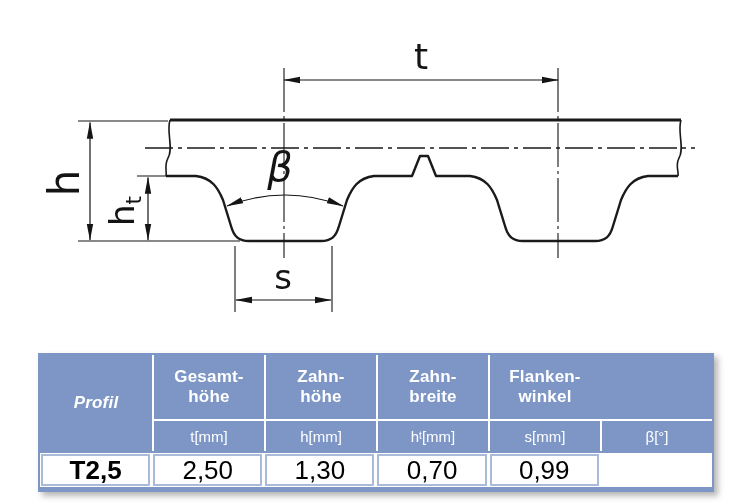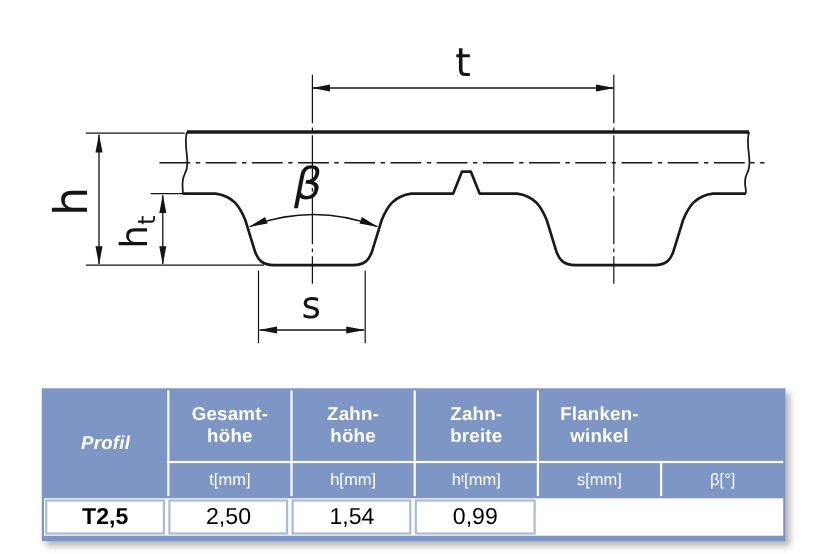--- a/index.html
+++ b/index.html
@@ -37,21 +37,21 @@
   .ucell sub{font-size:10px;line-height:0;}
   .unit-bracket{margin-left:0;}
   .data-row{
     display:grid;grid-template-columns:repeat(6,1fr);gap:3px;
     background:#fff;margin-top:2px;padding:1px;
   }
   .dcell{
     box-sizing:border-box;height:32px;
     border:2px solid var(--cell-border);
     display:flex;align-items:center;justify-content:center;
-    background:#fff;color:#000;font-size:21px;
+    background:#fff;color:#000;font-size:26px;
   }
   .dcell.bold{font-weight:bold;}
 </style>
 </head>
 <body>
 
 <div id="stage">
 
   <svg id="drawing" viewBox="0 0 756 345" xmlns="http://www.w3.org/2000/svg">
     <defs>
@@ -144,18 +144,19 @@
       <div class="ucell bl">
         <span>β</span>
           <sub></sub>
         <span class="unit-bracket">[°]</span>
       </div>
     </div>
 
     <div class="data-row">
       <div class="dcell bold">T2,5</div>
       <div class="dcell">2,50</div>
-      <div class="dcell">1,54</div>
+      <div class="dcell">1,30</div>
+      <div class="dcell">0,70</div>
       <div class="dcell">0,99</div>
     </div>
   </div>
 
 </div>
 
 </body></html>

